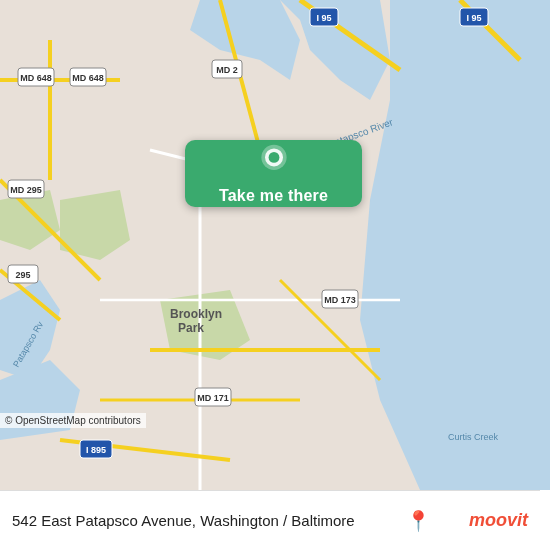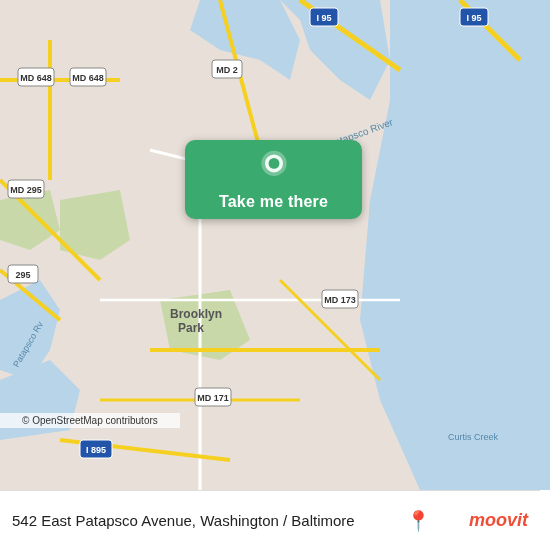--- a/index.html
+++ b/index.html
@@ -22,21 +22,21 @@
     #map-svg {
       width: 100%;
       height: 100%;
     }
 
     #take-me-there-btn {
       position: absolute;
       top: 140px;
       left: 185px;
       width: 177px;
-      height: 79px;
+      height: 67px;
       background-color: #3aaa6e;
       border-radius: 10px;
       display: flex;
       flex-direction: column;
       align-items: center;
       justify-content: center;
       cursor: pointer;
       border: none;
       box-shadow: 0 2px 8px rgba(0,0,0,0.3);
       gap: 8px;
@@ -65,21 +65,21 @@
       gap: 8px;
     }
 
     #osm-credit {
       position: absolute;
       bottom: 62px;
       left: 0;
       background: rgba(255,255,255,0.75);
       font-size: 10px;
       color: #333;
-      padding: 2px 22px;
+      padding: 2px 5px;
     }
 
     #address-text {
       font-size: 15px;
       color: #222;
       font-weight: 500;
       flex: 1;
     }
 
     #moovit-logo {

